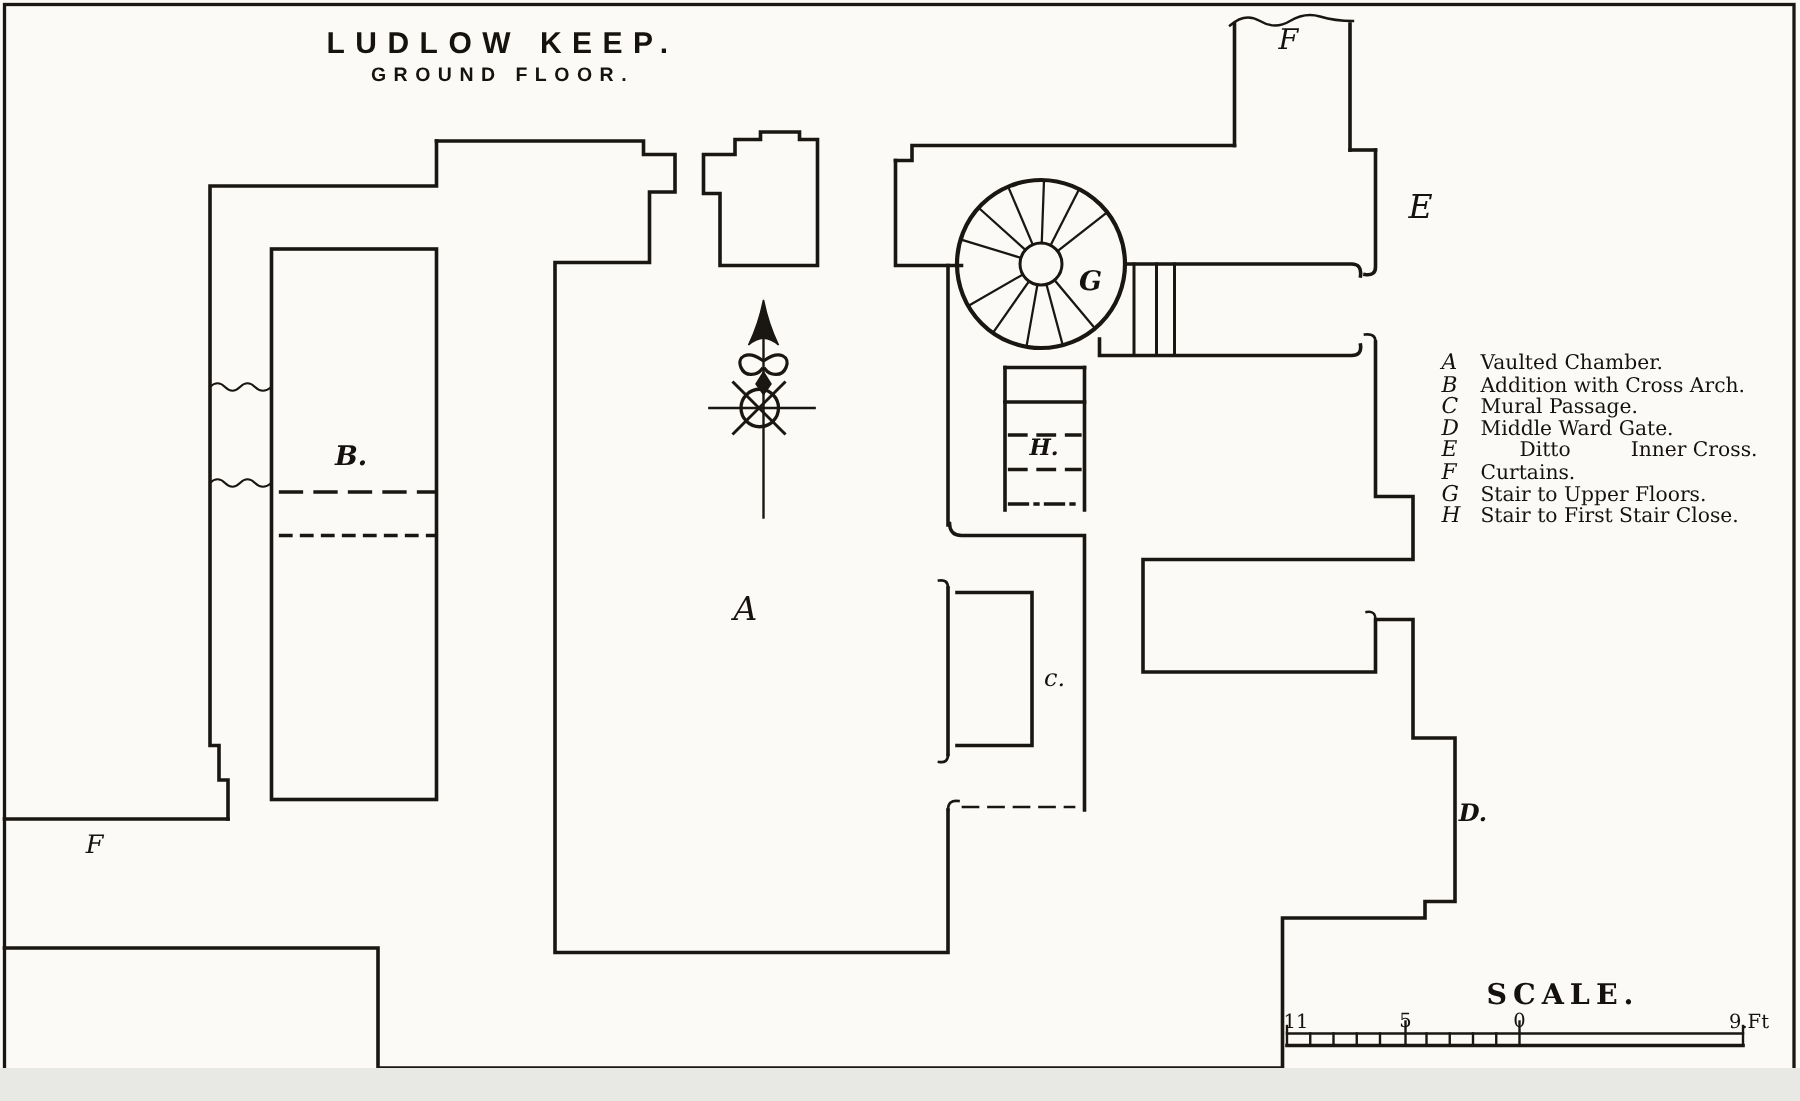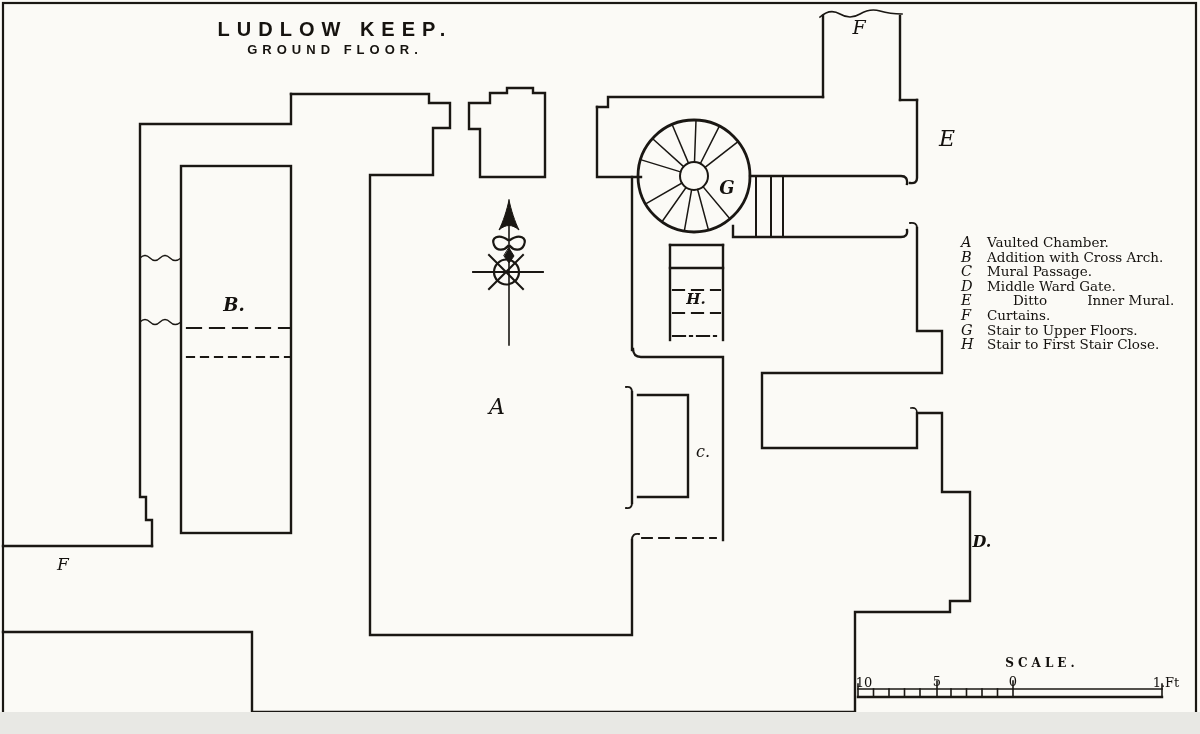--- a/index.html
+++ b/index.html
@@ -39,21 +39,21 @@
     width:26px;flex:0 0 26px;
     font-style:italic;font-size:14.5px;
   }
   .legend-desc{white-space:nowrap;text-align:right;}
   .legend-ditto{padding-left:26px;}
   .legend-ditto2{padding-left:40px;}
   .scale-label{
     position:absolute;left:1042px;top:663px;
     transform:translate(-50%,-50%);
     font-family:"DejaVu Serif", serif;
-    font-weight:bold;font-size:12px;letter-spacing:4px;
+    font-weight:bold;font-size:19px;letter-spacing:4px;
     color:#14110e;
   }
   .scale-num{
     position:absolute;transform:translate(-50%,-50%);
     font-size:13px;font-family:"DejaVu Serif", serif;color:#14110e;
   }
 </style>
 </head>
 <body>
 
@@ -208,35 +208,35 @@
       <span class="legend-key">C</span>
       <span class="legend-desc">Mural Passage.</span>
     </div>
     <div class="legend-row">
       <span class="legend-key">D</span>
       <span class="legend-desc">Middle Ward Gate.</span>
     </div>
     <div class="legend-row">
       <span class="legend-key">E</span>
       <span class="legend-desc legend-ditto">Ditto</span>
-      <span class="legend-desc legend-ditto2">Inner Mural.</span>
+      <span class="legend-desc legend-ditto2">Inner Cross.</span>
     </div>
     <div class="legend-row">
       <span class="legend-key">F</span>
       <span class="legend-desc">Curtains.</span>
     </div>
     <div class="legend-row">
       <span class="legend-key">G</span>
       <span class="legend-desc">Stair to Upper Floors.</span>
     </div>
     <div class="legend-row">
       <span class="legend-key">H</span>
       <span class="legend-desc">Stair to First Stair Close.</span>
     </div>
   </div>
 
   <span class="scale-label">SCALE.</span>
-  <span class="scale-num" style="left:864px;top:682px;">10</span>
+  <span class="scale-num" style="left:864px;top:682px;">11</span>
   <span class="scale-num" style="left:937px;top:681px;">5</span>
   <span class="scale-num" style="left:1013px;top:681px;">0</span>
-  <span class="scale-num" style="left:1166px;top:682px;">1.Ft</span>
+  <span class="scale-num" style="left:1166px;top:682px;">9.Ft</span>
 
 </div>
 
 </body></html>

